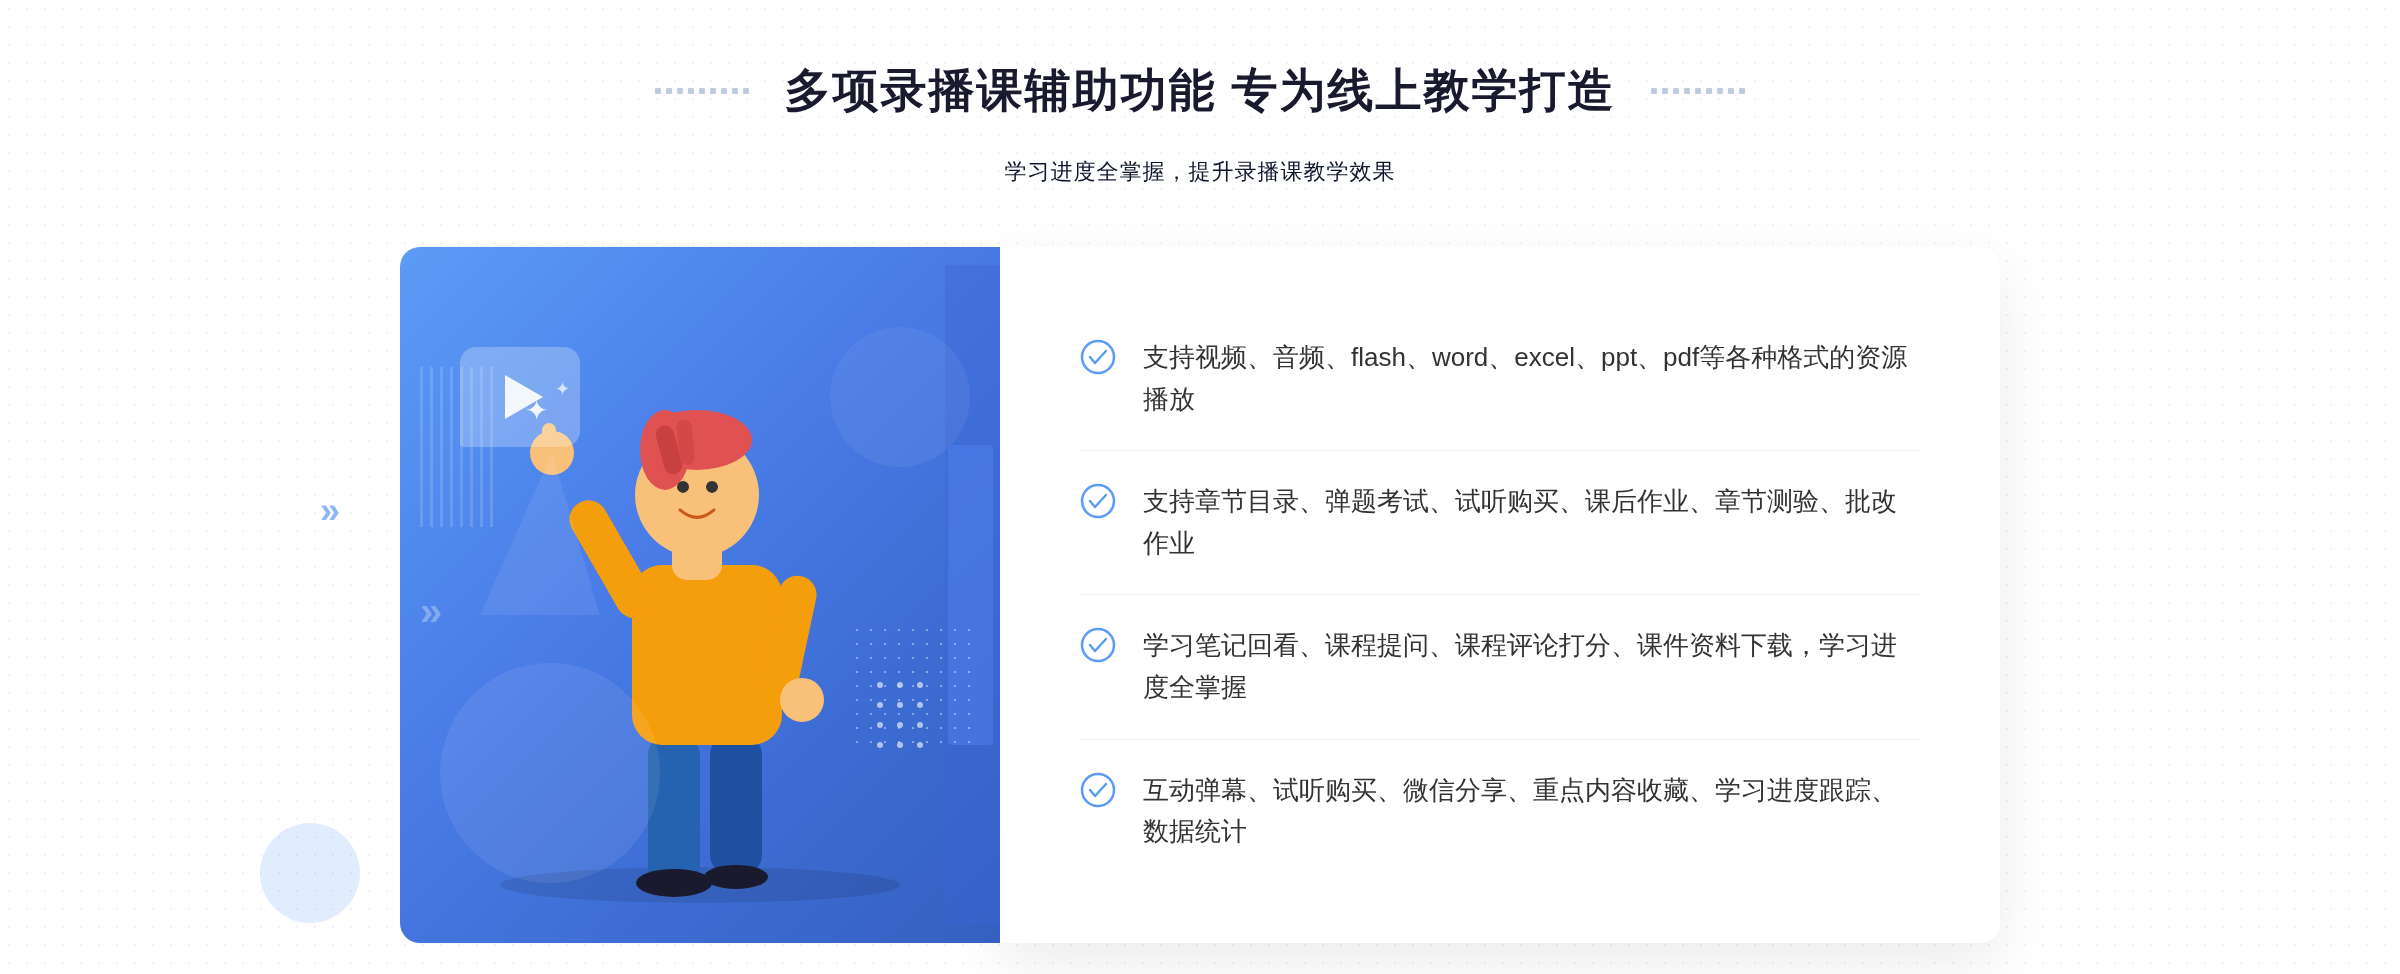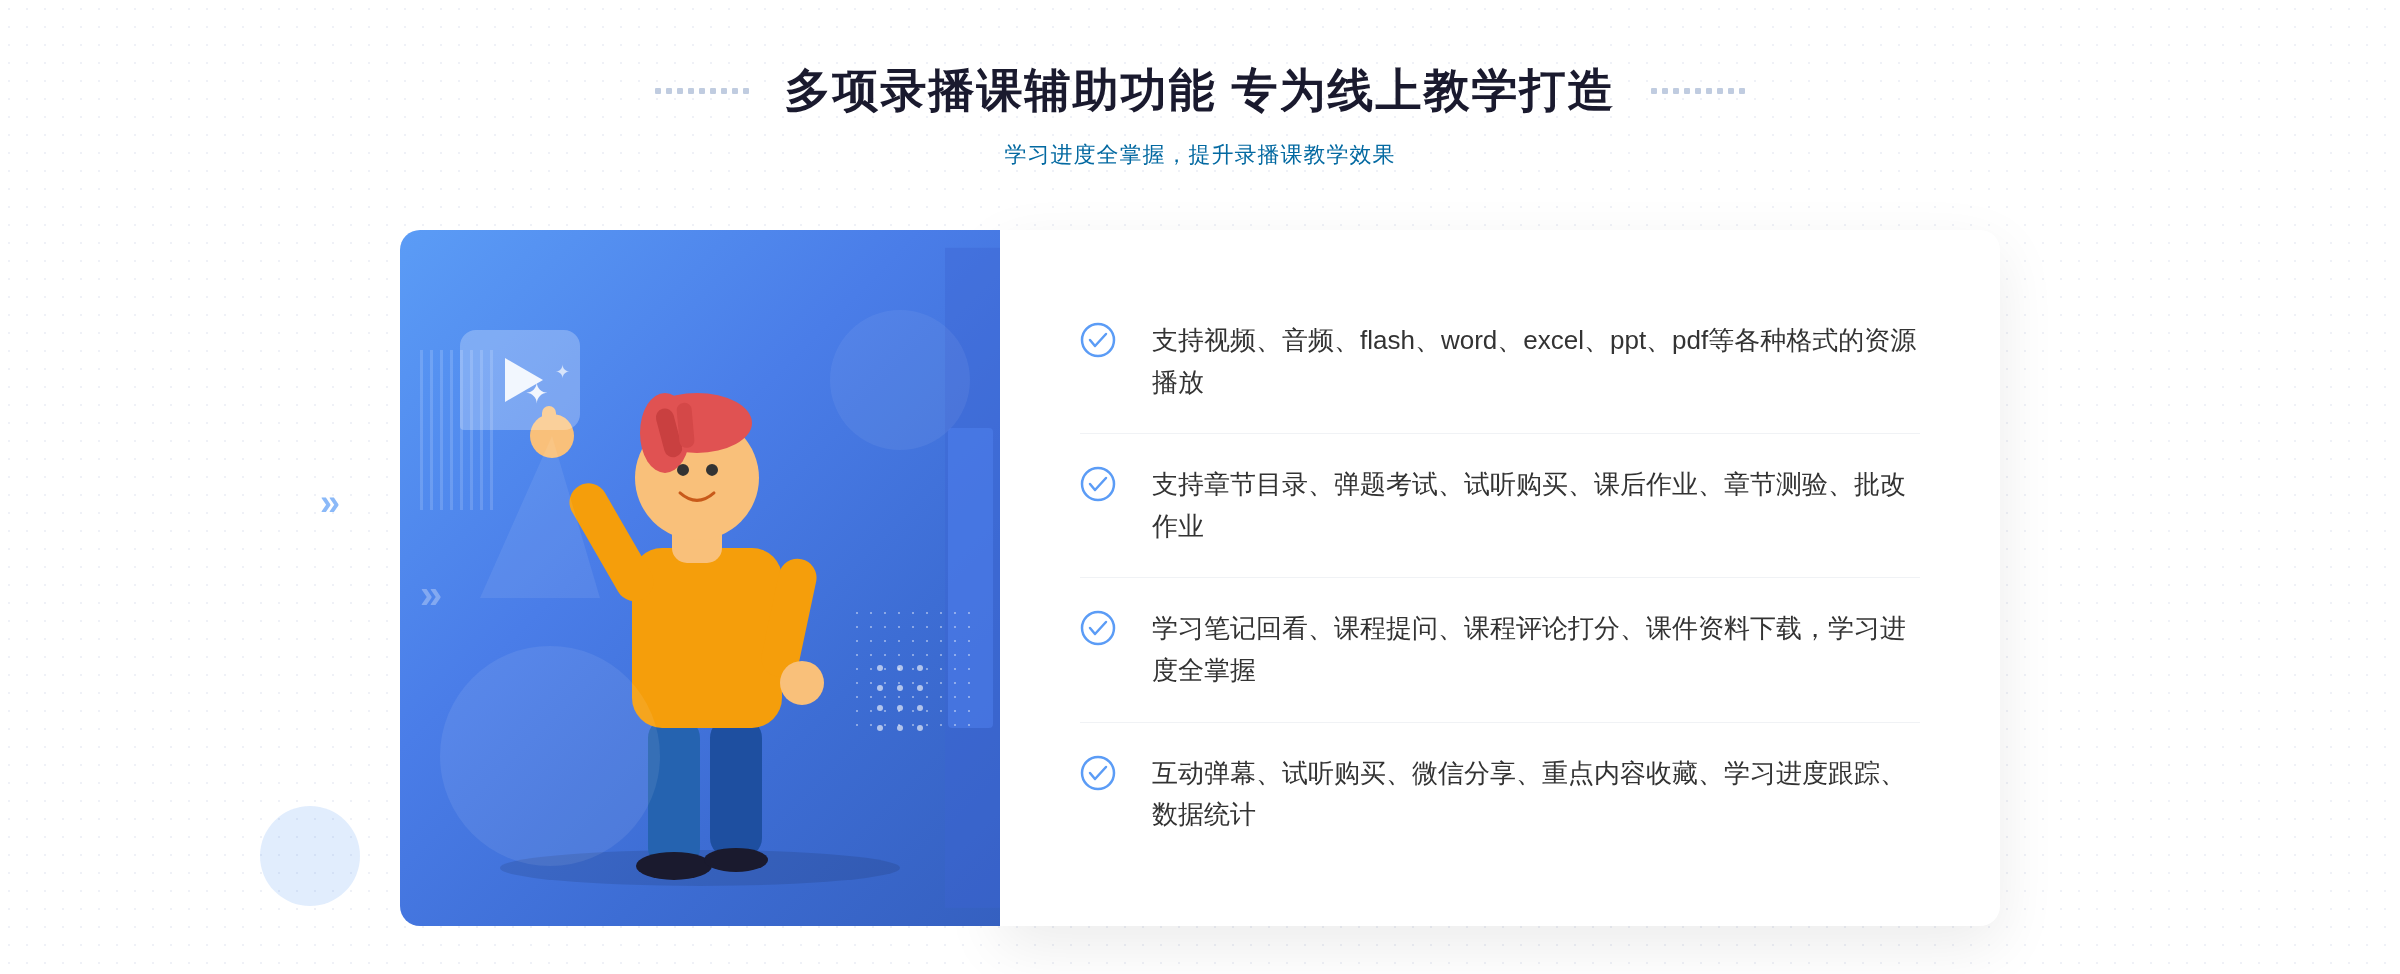--- a/index.html
+++ b/index.html
@@ -50,21 +50,21 @@
       margin-bottom: 60px;
       position: relative;
       z-index: 1;
     }
 
     .header-title-row {
       display: flex;
       align-items: center;
       justify-content: space-between;
       gap: 36px;
-      margin-bottom: 18px;
+      margin-bottom: 35px;
     }
 
     .decorative-dots {
       display: flex;
       gap: 5px;
       align-items: center;
     }
 
     .decorative-dots span {
       display: inline-block;
@@ -84,21 +84,21 @@
 
     .main-title {
       font-size: 46px;
       font-weight: 700;
       color: #1a1a2e;
       letter-spacing: 2px;
     }
 
     .sub-title {
       font-size: 22px;
-      color: #0369a1;
+      color: #0f172a;
       font-weight: 400;
       letter-spacing: 1px;
     }
 
     
     .main-content {
       display: flex;
       align-items: stretch;
       width: 1600px;
       position: relative;
@@ -209,21 +209,21 @@
       box-shadow: 0 20px 60px rgba(0,0,0,0.08);
       padding: 60px 80px;
       display: flex;
       flex-direction: column;
       justify-content: space-around;
     }
 
     .feature-item {
       display: flex;
       align-items: flex-start;
-      gap: 36px;
+      gap: 27px;
       padding: 30px 0;
       border-bottom: 1px solid #f0f2f5;
     }
 
     .feature-item:last-child {
       border-bottom: none;
     }
 
     .check-icon {
       width: 36px;

